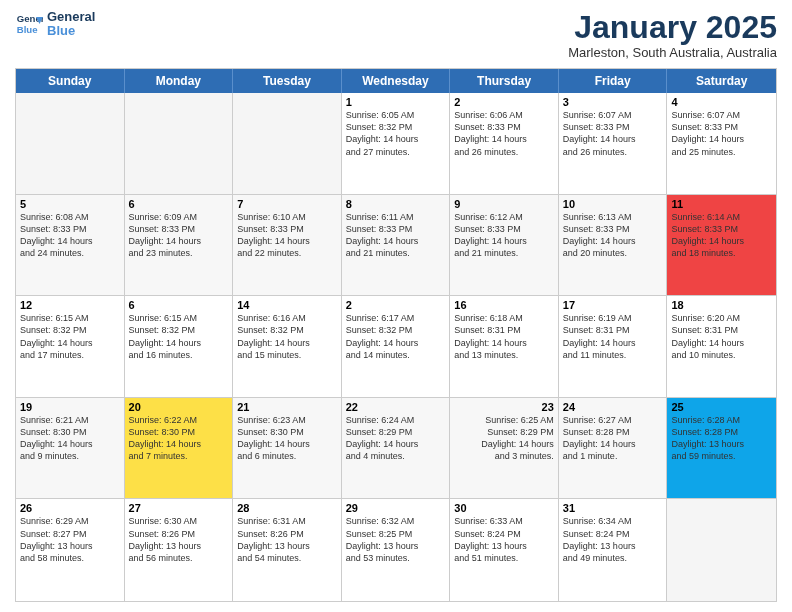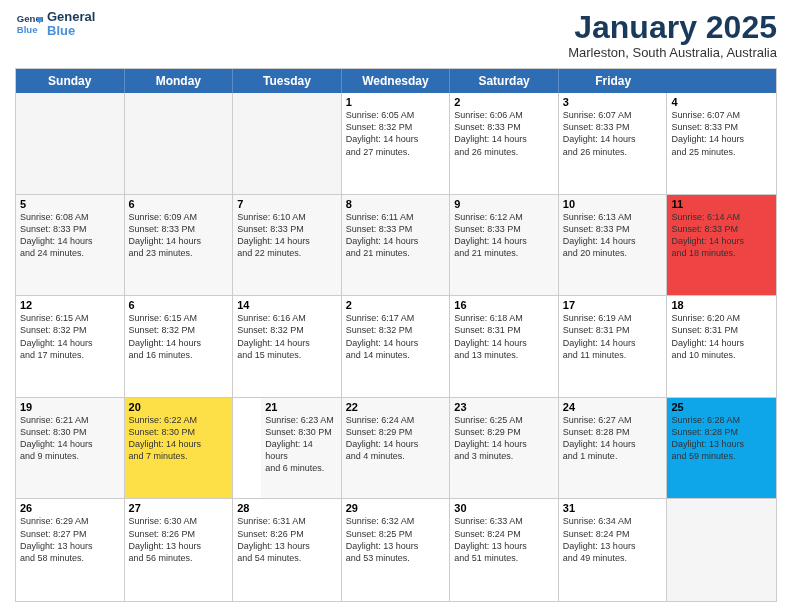--- a/index.html
+++ b/index.html
@@ -130,22 +130,23 @@
       <div class="location">Marleston, South Australia, Australia</div>
     </div>
   </div>
 
   <div class="calendar">
     <div class="calendar-header">
     <div class="cal-header-cell">Sunday</div>
         <div class="cal-header-cell">Monday</div>
         <div class="cal-header-cell">Tuesday</div>
         <div class="cal-header-cell">Wednesday</div>
+        <div class="cal-header-cell">Thursday</div>
+        <div class="cal-header-cell">Friday</div>
         <div class="cal-header-cell">Saturday</div>
-        <div class="cal-header-cell">Friday</div>
       </div>
     <div class="calendar-body">
     <div class="calendar-row">
           <div class="cal-cell empty"></div>
           <div class="cal-cell empty"></div>
           <div class="cal-cell empty"></div>
           <div class="cal-cell">
             <span class="day-number">1</span>
             <div class="cell-info">Sunrise: 6:05 AM<br>Sunset: 8:32 PM<br>Daylight: 14 hours<br>and 27 minutes.</div>
           </div>
@@ -224,29 +225,29 @@
         </div>
         <div class="calendar-row">
           <div class="cal-cell" style="background: rgb(247, 247, 247);">
             <span class="day-number">19</span>
             <div class="cell-info">Sunrise: 6:21 AM<br>Sunset: 8:30 PM<br>Daylight: 14 hours<br>and 9 minutes.</div>
           </div>
           <div class="cal-cell" style="background: #fde047;">
             <span class="day-number">20</span>
             <div class="cell-info">Sunrise: 6:22 AM<br>Sunset: 8:30 PM<br>Daylight: 14 hours<br>and 7 minutes.</div>
           </div>
-          <div class="cal-cell" style="background: rgb(247, 247, 247); margin-left: 28px;">
+          <div class="cal-cell" style="background: rgb(247, 247, 247);">
             <span class="day-number">21</span>
             <div class="cell-info">Sunrise: 6:23 AM<br>Sunset: 8:30 PM<br>Daylight: 14 hours<br>and 6 minutes.</div>
           </div>
           <div class="cal-cell" style="background: rgb(247, 247, 247);">
             <span class="day-number">22</span>
             <div class="cell-info">Sunrise: 6:24 AM<br>Sunset: 8:29 PM<br>Daylight: 14 hours<br>and 4 minutes.</div>
           </div>
-          <div class="cal-cell" style="background: rgb(247, 247, 247);">
+          <div class="cal-cell" style="background: rgb(247, 247, 247); text-align: right;">
             <span class="day-number">23</span>
             <div class="cell-info">Sunrise: 6:25 AM<br>Sunset: 8:29 PM<br>Daylight: 14 hours<br>and 3 minutes.</div>
           </div>
           <div class="cal-cell" style="background: rgb(247, 247, 247);">
             <span class="day-number">24</span>
             <div class="cell-info">Sunrise: 6:27 AM<br>Sunset: 8:28 PM<br>Daylight: 14 hours<br>and 1 minute.</div>
           </div>
           <div class="cal-cell" style="background: #0ea5e9;">
             <span class="day-number">25</span>
             <div class="cell-info">Sunrise: 6:28 AM<br>Sunset: 8:28 PM<br>Daylight: 13 hours<br>and 59 minutes.</div>

